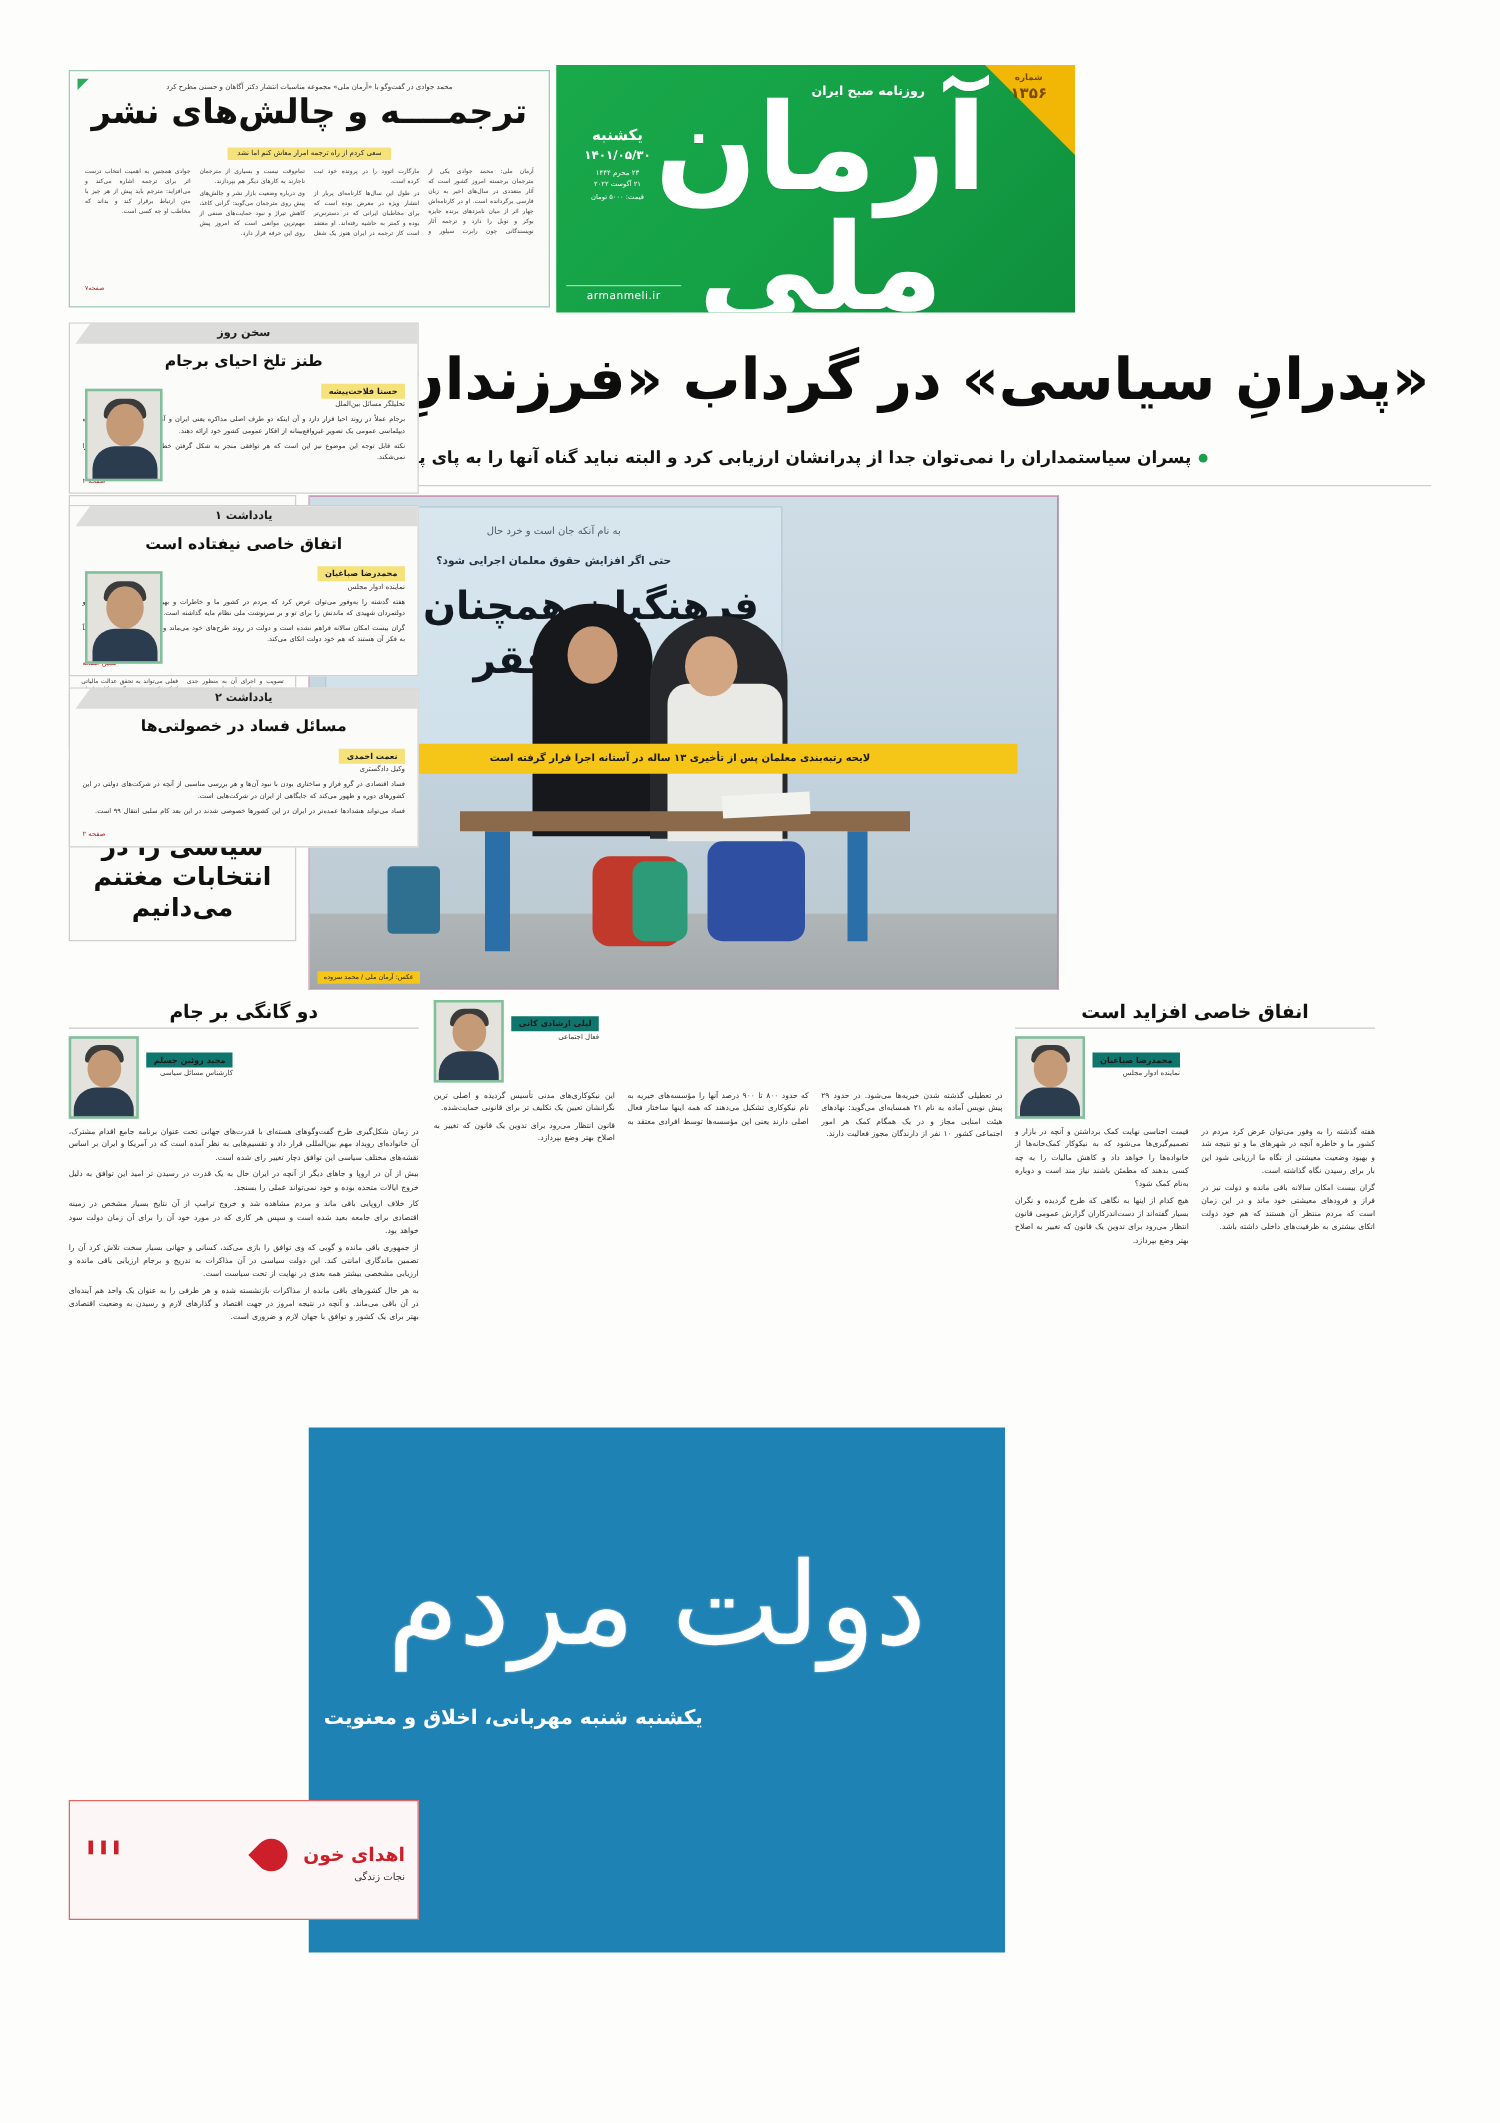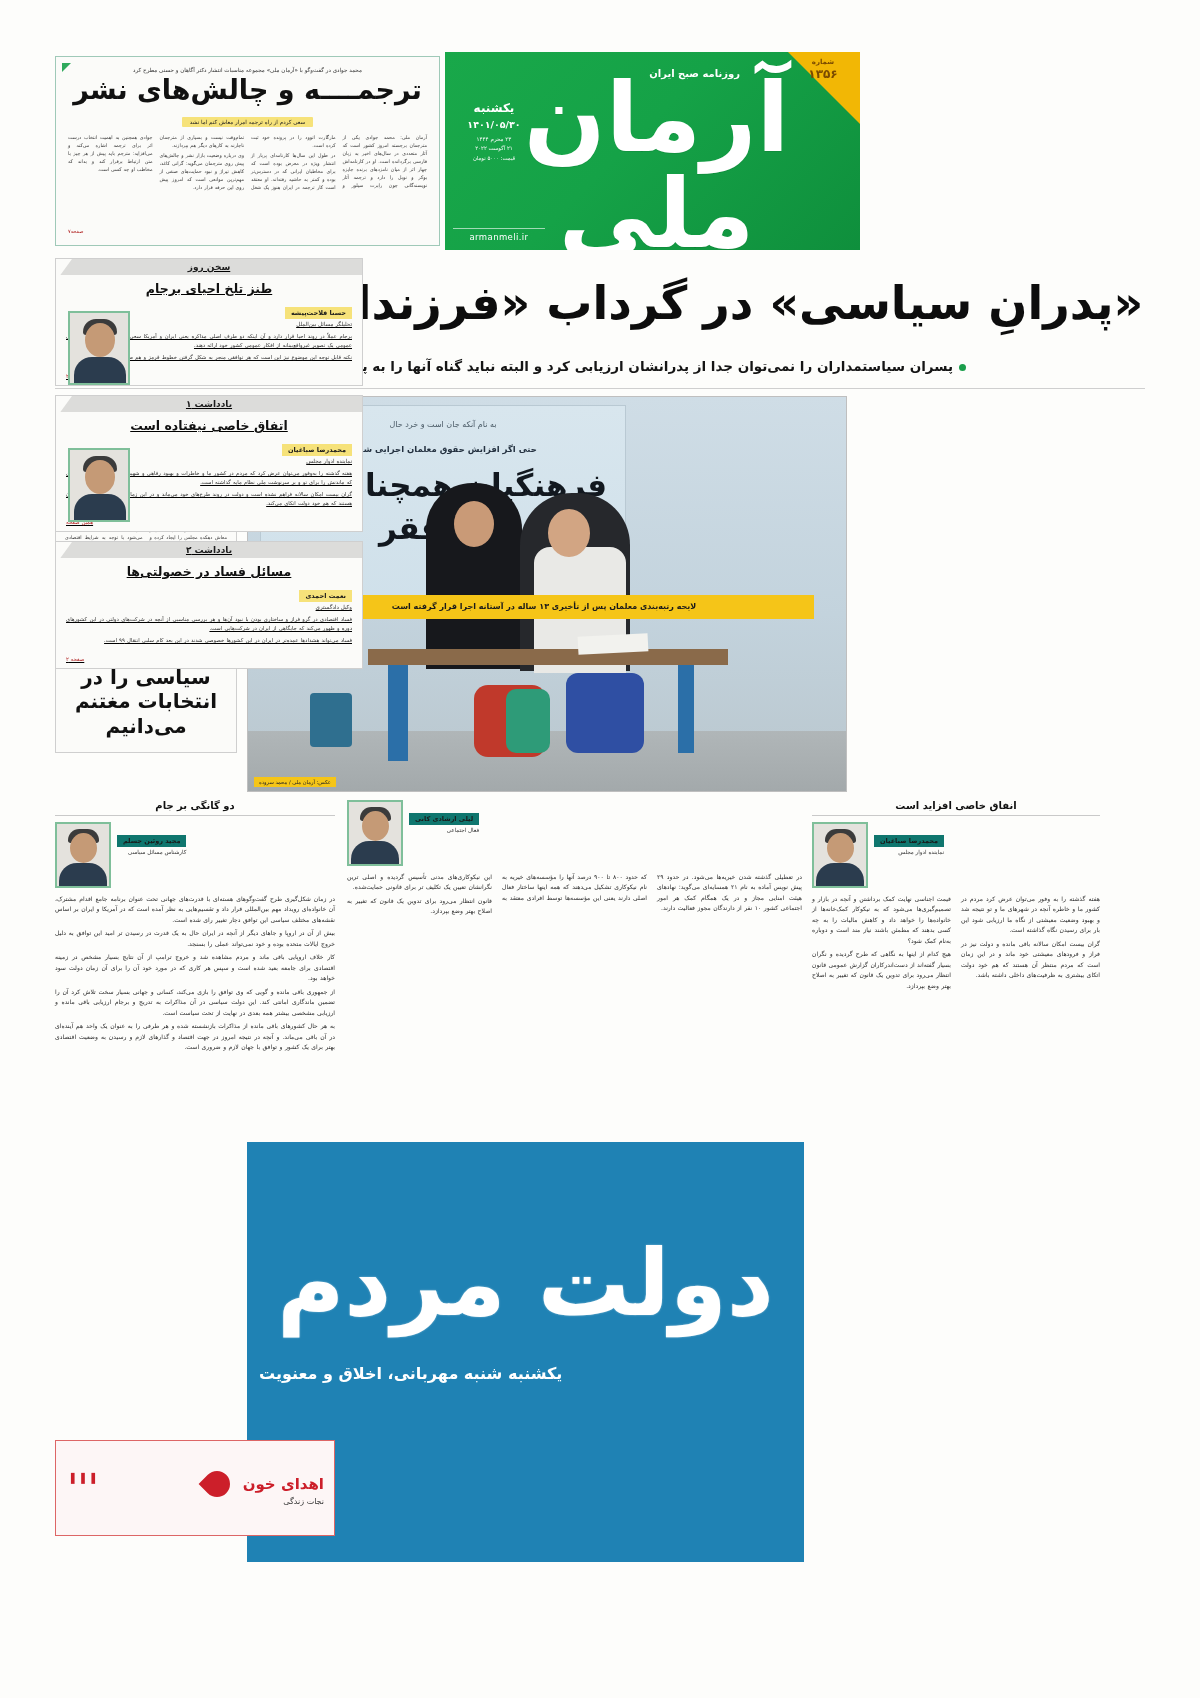--- a/index.html
+++ b/index.html
@@ -171,21 +171,21 @@
   .bag2 { position: absolute; left: 226px; top: 288px; width: 72px; height: 72px; background: #c0392b; border-radius: 14px; }
   .bag3 { position: absolute; left: 258px; top: 292px; width: 44px; height: 64px; background: #2e9b78; border-radius: 10px; }
   .floor { position: absolute; left: 0; right: 0; bottom: 0; height: 60px; background: linear-gradient(180deg,#b0b6b8 0%, #a3a9ab 100%); }
   .bin { position: absolute; left: 62px; bottom: 44px; width: 42px; height: 54px; background: #2f6f8f; border-radius: 4px; }
   .pb-credit {
     position: absolute; left: 6px; bottom: 4px; background: #f5c518; color: #222;
     font-size: 5.2px; padding: 2px 5px;
   }
 
   
-  .sidebar { position: absolute; top: 258px; left: 55px; width: 308px; text-decoration: underline; }
+  .sidebar { position: absolute; top: 258px; left: 55px; width: 280px; }
   .side-card { border: 1px solid #cfcfcf; background: #fbfbf9; margin-bottom: 9px; position: relative; }
   .side-ribbon {
     background: #dcdcda; color: #1d1d1d; font-size: 9px; font-weight: bold;
     text-align: center; padding: 3px 0; letter-spacing: 4px;
     position: relative;
   }
   .side-ribbon::after {
     content: ""; position: absolute; left: 0; top: 0; width: 0; height: 0;
     border-top: 22px solid #fbfbf9; border-right: 16px solid transparent;
   }
@@ -204,21 +204,21 @@
     border: 2px solid #7fbf9a; background: #e4e2dd; overflow: hidden;
   }
   .av-head { position: absolute; left: 15px; top: 10px; width: 30px; height: 34px; background: #c59a76; border-radius: 50%; }
   .av-hair { position: absolute; left: 13px; top: 6px; width: 34px; height: 16px; background: #3b3b3b; border-radius: 17px 17px 4px 4px; }
   .av-body { position: absolute; left: 4px; top: 44px; width: 52px; height: 34px; background: #2b3c4e; border-radius: 18px 18px 0 0; }
 
   
   .bottom { position: absolute; top: 800px; right: 55px; left: 55px; height: 850px; }
   .bcol { position: absolute; top: 0; }
   .bcol-head {
-    font-size: 10px; font-weight: bold; text-align: center; color: #111;
+    font-size: 15px; font-weight: bold; text-align: center; color: #111;
     padding-bottom: 4px; border-bottom: 1px solid #c9c9c9; margin-bottom: 6px;
   }
   .bauthor-row { display: flex; align-items: flex-start; justify-content: flex-end; gap: 6px; margin-bottom: 6px; }
   .bauthor-txt { text-align: right; padding-top: 6px; }
   .bauthor-name {
     display: inline-block; background: #0f766e; color: #1a1a1a;
     font-size: 6.5px; font-weight: bold; padding: 2px 6px;
   }
   .bauthor-role { font-size: 5.6px; color: #333; margin-top: 2px; }
   .bavatar { width: 56px; height: 66px; border: 2px solid #7fbf9a; background: #e4e2dd; position: relative; overflow: hidden; flex: none; }
@@ -227,21 +227,21 @@
   .bavatar .av-body { left: 2px; top: 39px; width: 48px; height: 30px; }
   .bbody p { margin: 0 0 3px 0; }
 
   
   .adpanel {
     position: absolute; left: 192px; top: 342px; width: 557px; height: 420px;
     background: #1f82b4; overflow: hidden;
   }
   .ad-art {
     position: absolute; right: 0; left: 0; top: 96px; text-align: center;
-    color: #ffffff; font-size: 92px; font-weight: bold; letter-spacing: -3px;
+    color: #ffffff; font-size: 92px; font-weight: normal; letter-spacing: -3px;
     line-height: 1; text-shadow: 0 0 2px rgba(255,255,255,.5);
   }
   .ad-sub {
     position: absolute; right: 0; left: 0; top: 222px; text-align: left;
     color: #ffffff; font-size: 16px; font-weight: bold; letter-spacing: .5px; margin-left: 12px;
   }
 
   
   .bloodad {
     position: absolute; left: 0; top: 640px; width: 280px; height: 96px;

